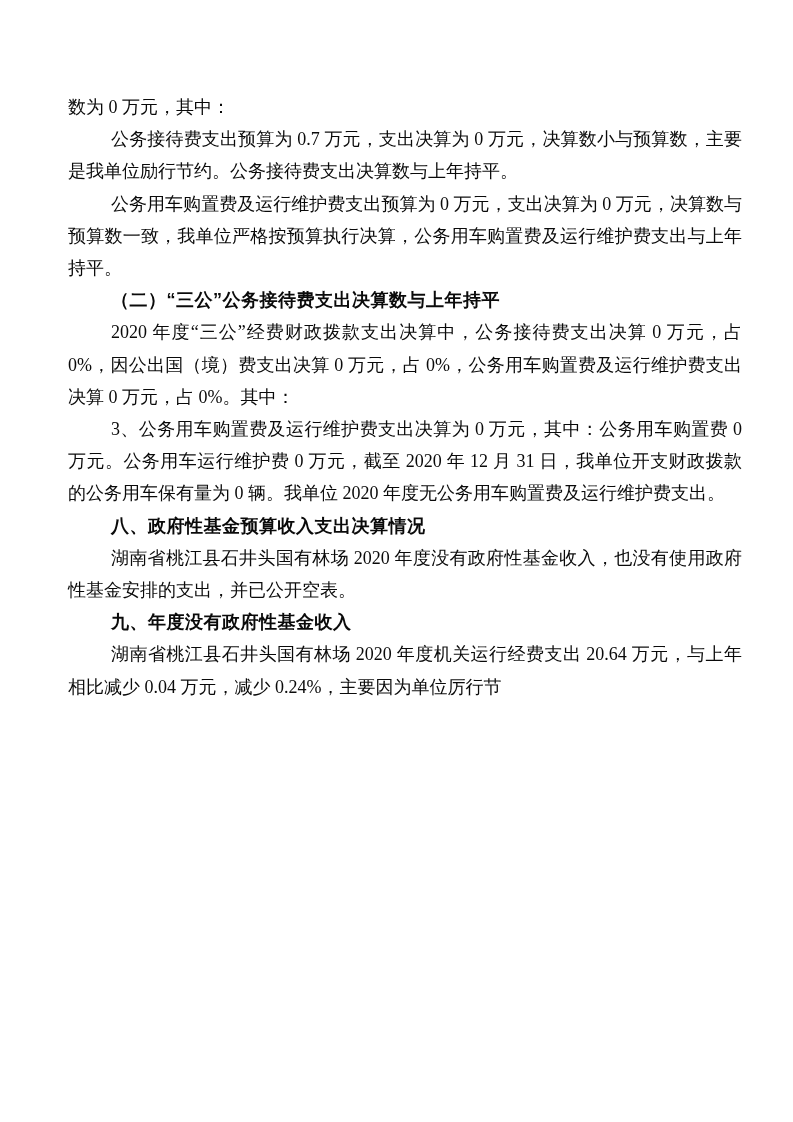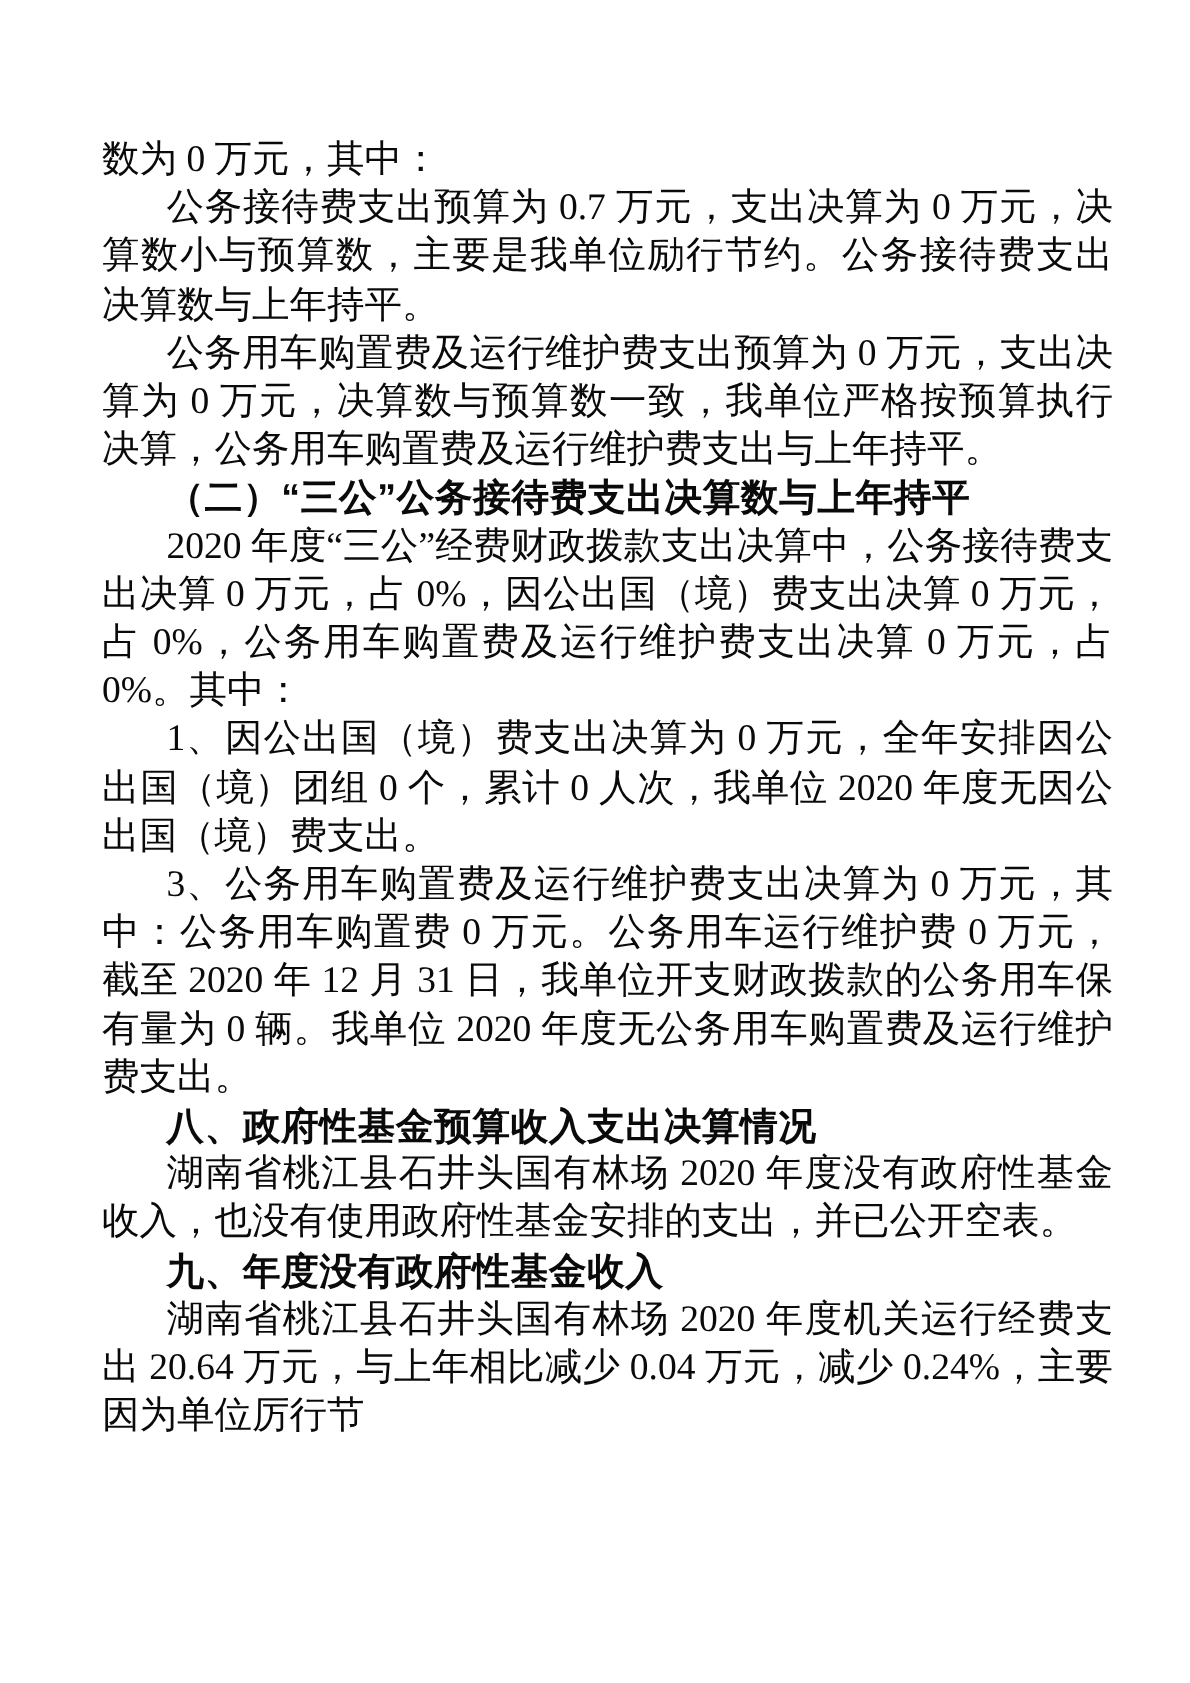--- a/index.html
+++ b/index.html
@@ -14,21 +14,21 @@
     background: #ffffff;
     overflow: hidden;
     font-family: "Liberation Serif", "DejaVu Serif", serif;
   }
   .content {
     position: absolute;
     left: 68px;
     top: 91px;
     width: 674px;
     color: #0a0a0a;
-    font-size: 25px;
+    font-size: 18px;
     line-height: 32.2px;
     text-align: justify;
     text-justify: inter-character;
     word-break: break-all;
   }
   .content p {
     margin: 0;
     padding: 0;
   }
   .indent {
@@ -43,20 +43,19 @@
 </head>
 <body>
 
 <div class="page">
   <div class="content">
     <p class="body">数为 0 万元，其中：</p>
     <p class="body indent">公务接待费支出预算为 0.7 万元，支出决算为 0 万元，决算数小与预算数，主要是我单位励行节约。公务接待费支出决算数与上年持平。</p>
     <p class="body indent">公务用车购置费及运行维护费支出预算为 0 万元，支出决算为 0 万元，决算数与预算数一致，我单位严格按预算执行决算，公务用车购置费及运行维护费支出与上年持平。</p>
     <p class="heading indent">（二）“三公”公务接待费支出决算数与上年持平</p>
     <p class="body indent">2020 年度“三公”经费财政拨款支出决算中，公务接待费支出决算 0 万元，占 0%，因公出国（境）费支出决算 0 万元，占 0%，公务用车购置费及运行维护费支出决算 0 万元，占 0%。其中：</p>
-    <p class="body indent">1、因公出国（境）费支出决算为 0 万元，全年安排因公出国（境）团组 0 个，累计 0 人次，我单位 2020 年度无因公出国（境）费支出。</p>
     <p class="body indent">3、公务用车购置费及运行维护费支出决算为 0 万元，其中：公务用车购置费 0 万元。公务用车运行维护费 0 万元，截至 2020 年 12 月 31 日，我单位开支财政拨款的公务用车保有量为 0 辆。我单位 2020 年度无公务用车购置费及运行维护费支出。</p>
     <p class="heading indent">八、政府性基金预算收入支出决算情况</p>
     <p class="body indent">湖南省桃江县石井头国有林场 2020 年度没有政府性基金收入，也没有使用政府性基金安排的支出，并已公开空表。</p>
     <p class="heading indent">九、年度没有政府性基金收入</p>
     <p class="body indent">湖南省桃江县石井头国有林场 2020 年度机关运行经费支出 20.64 万元，与上年相比减少 0.04 万元，减少 0.24%，主要因为单位厉行节</p>
   </div>
 </div>
 
 </body></html>

